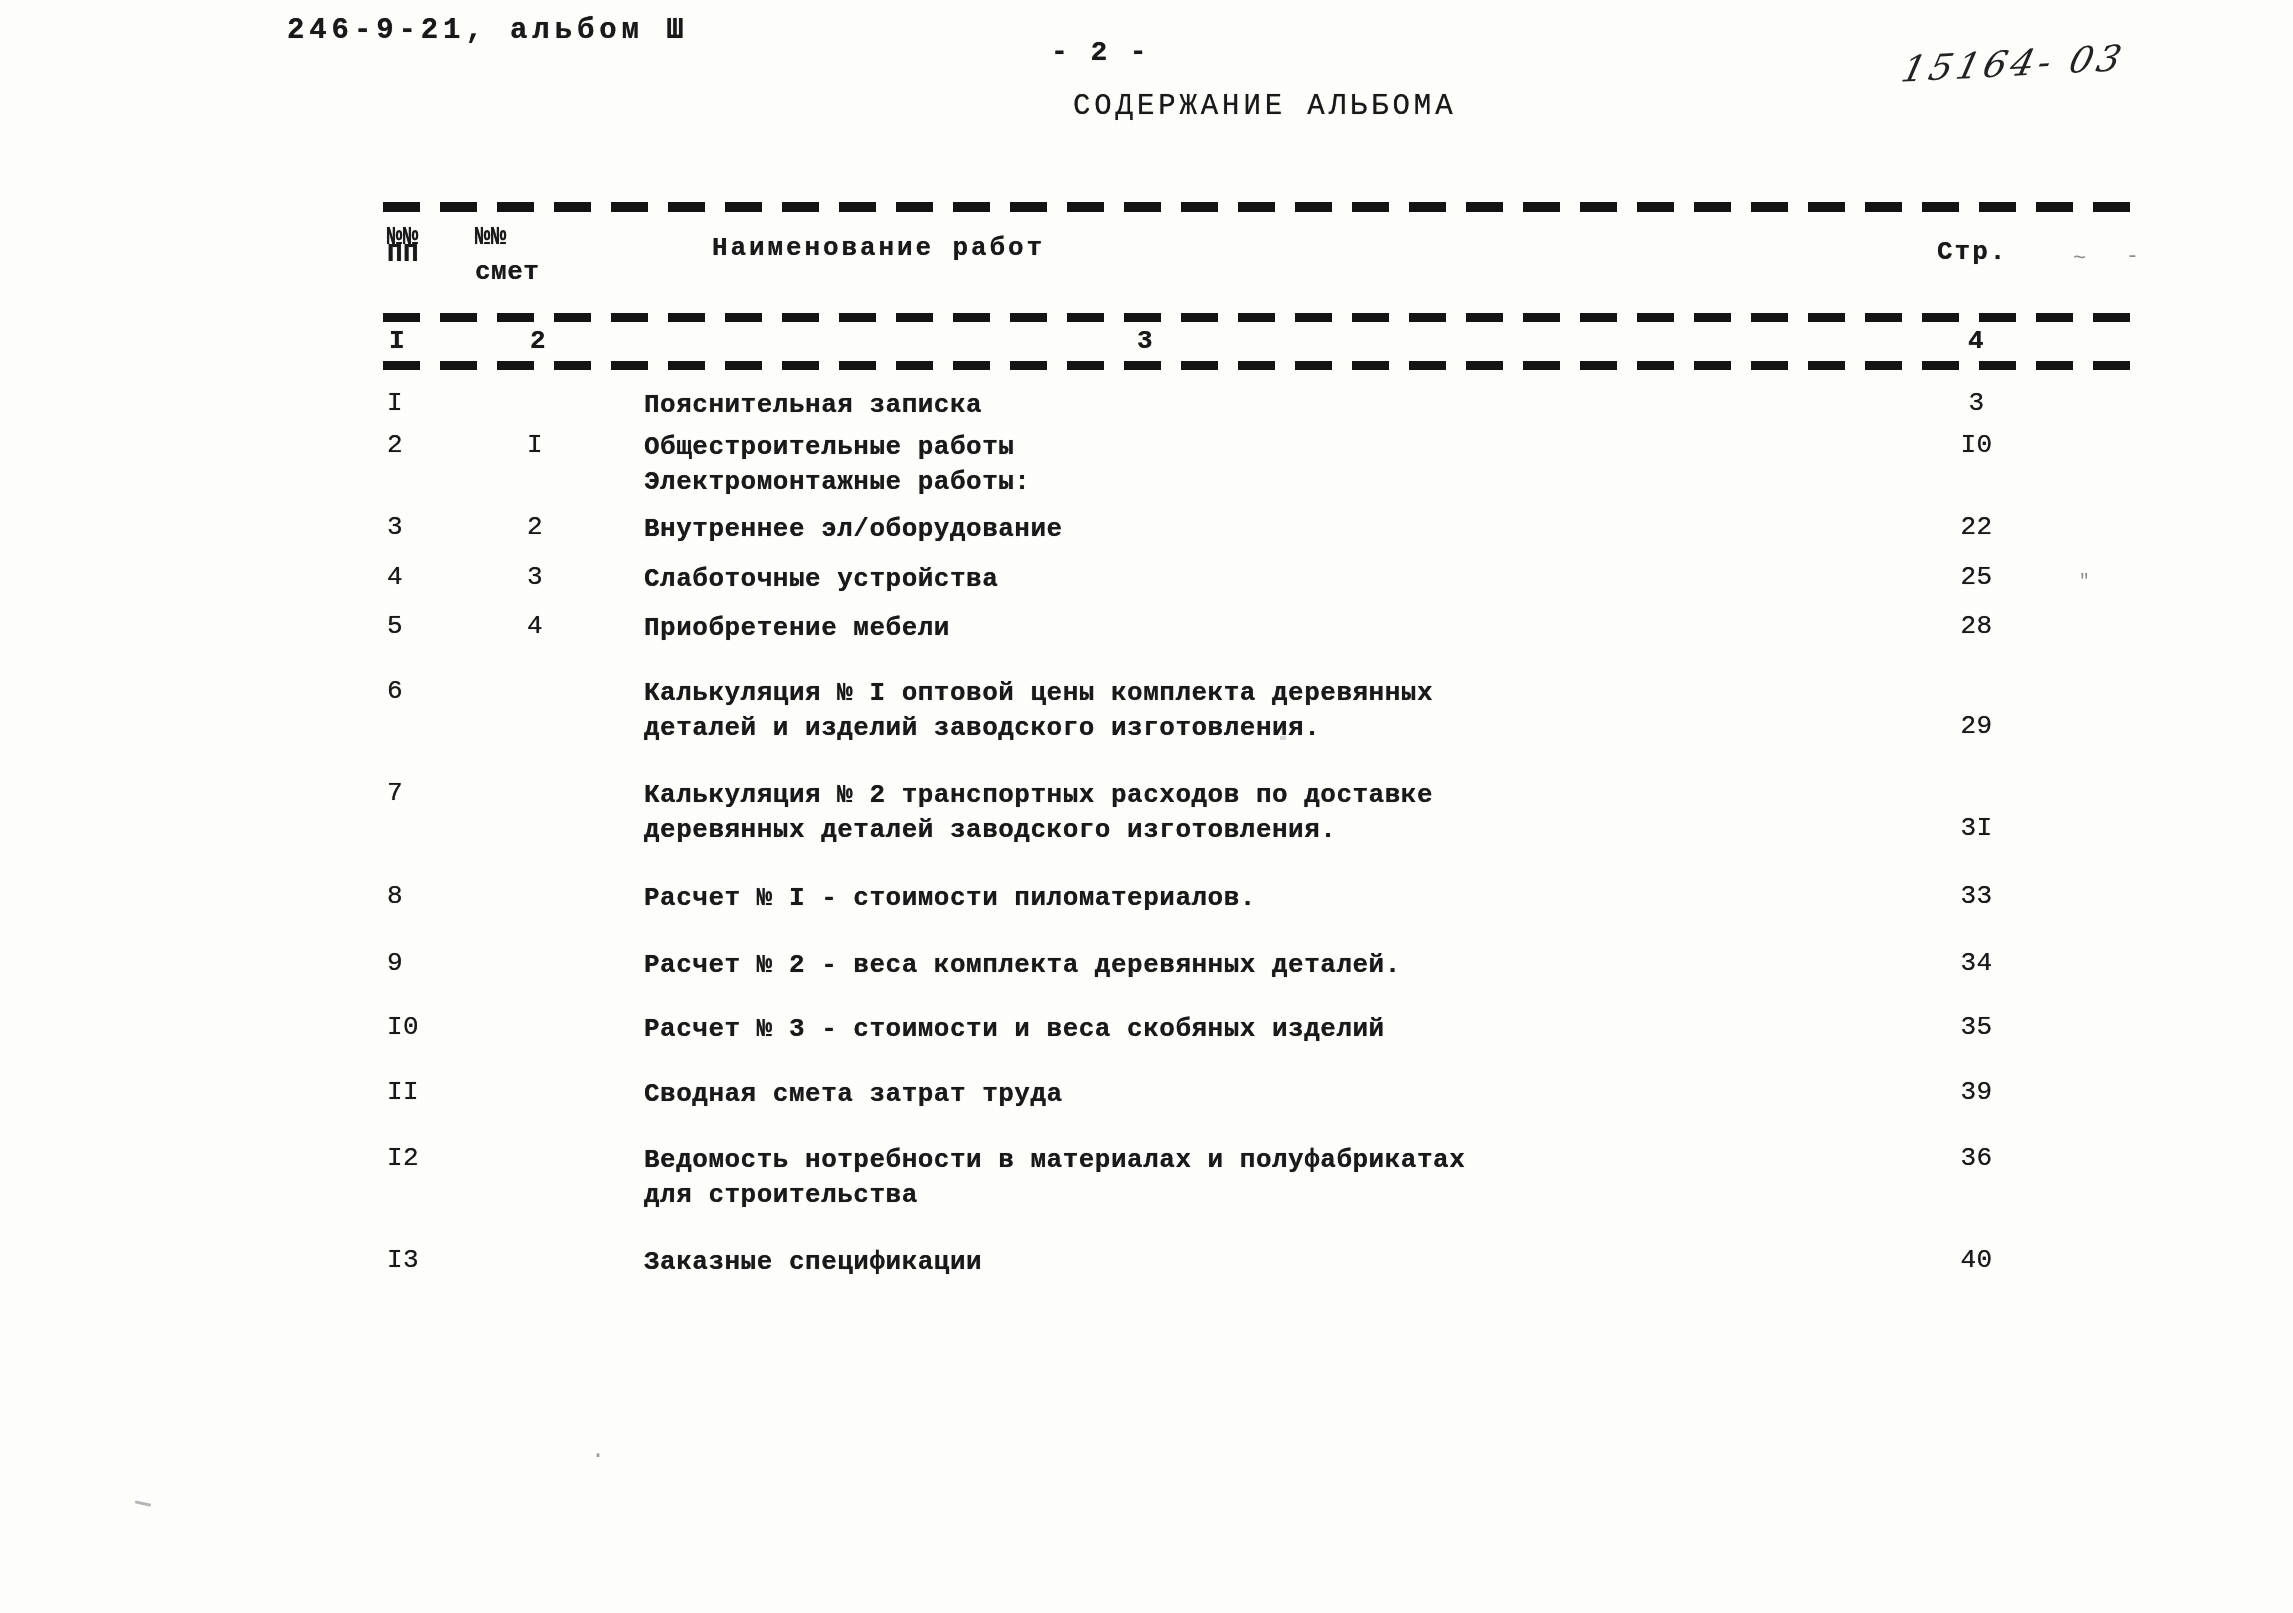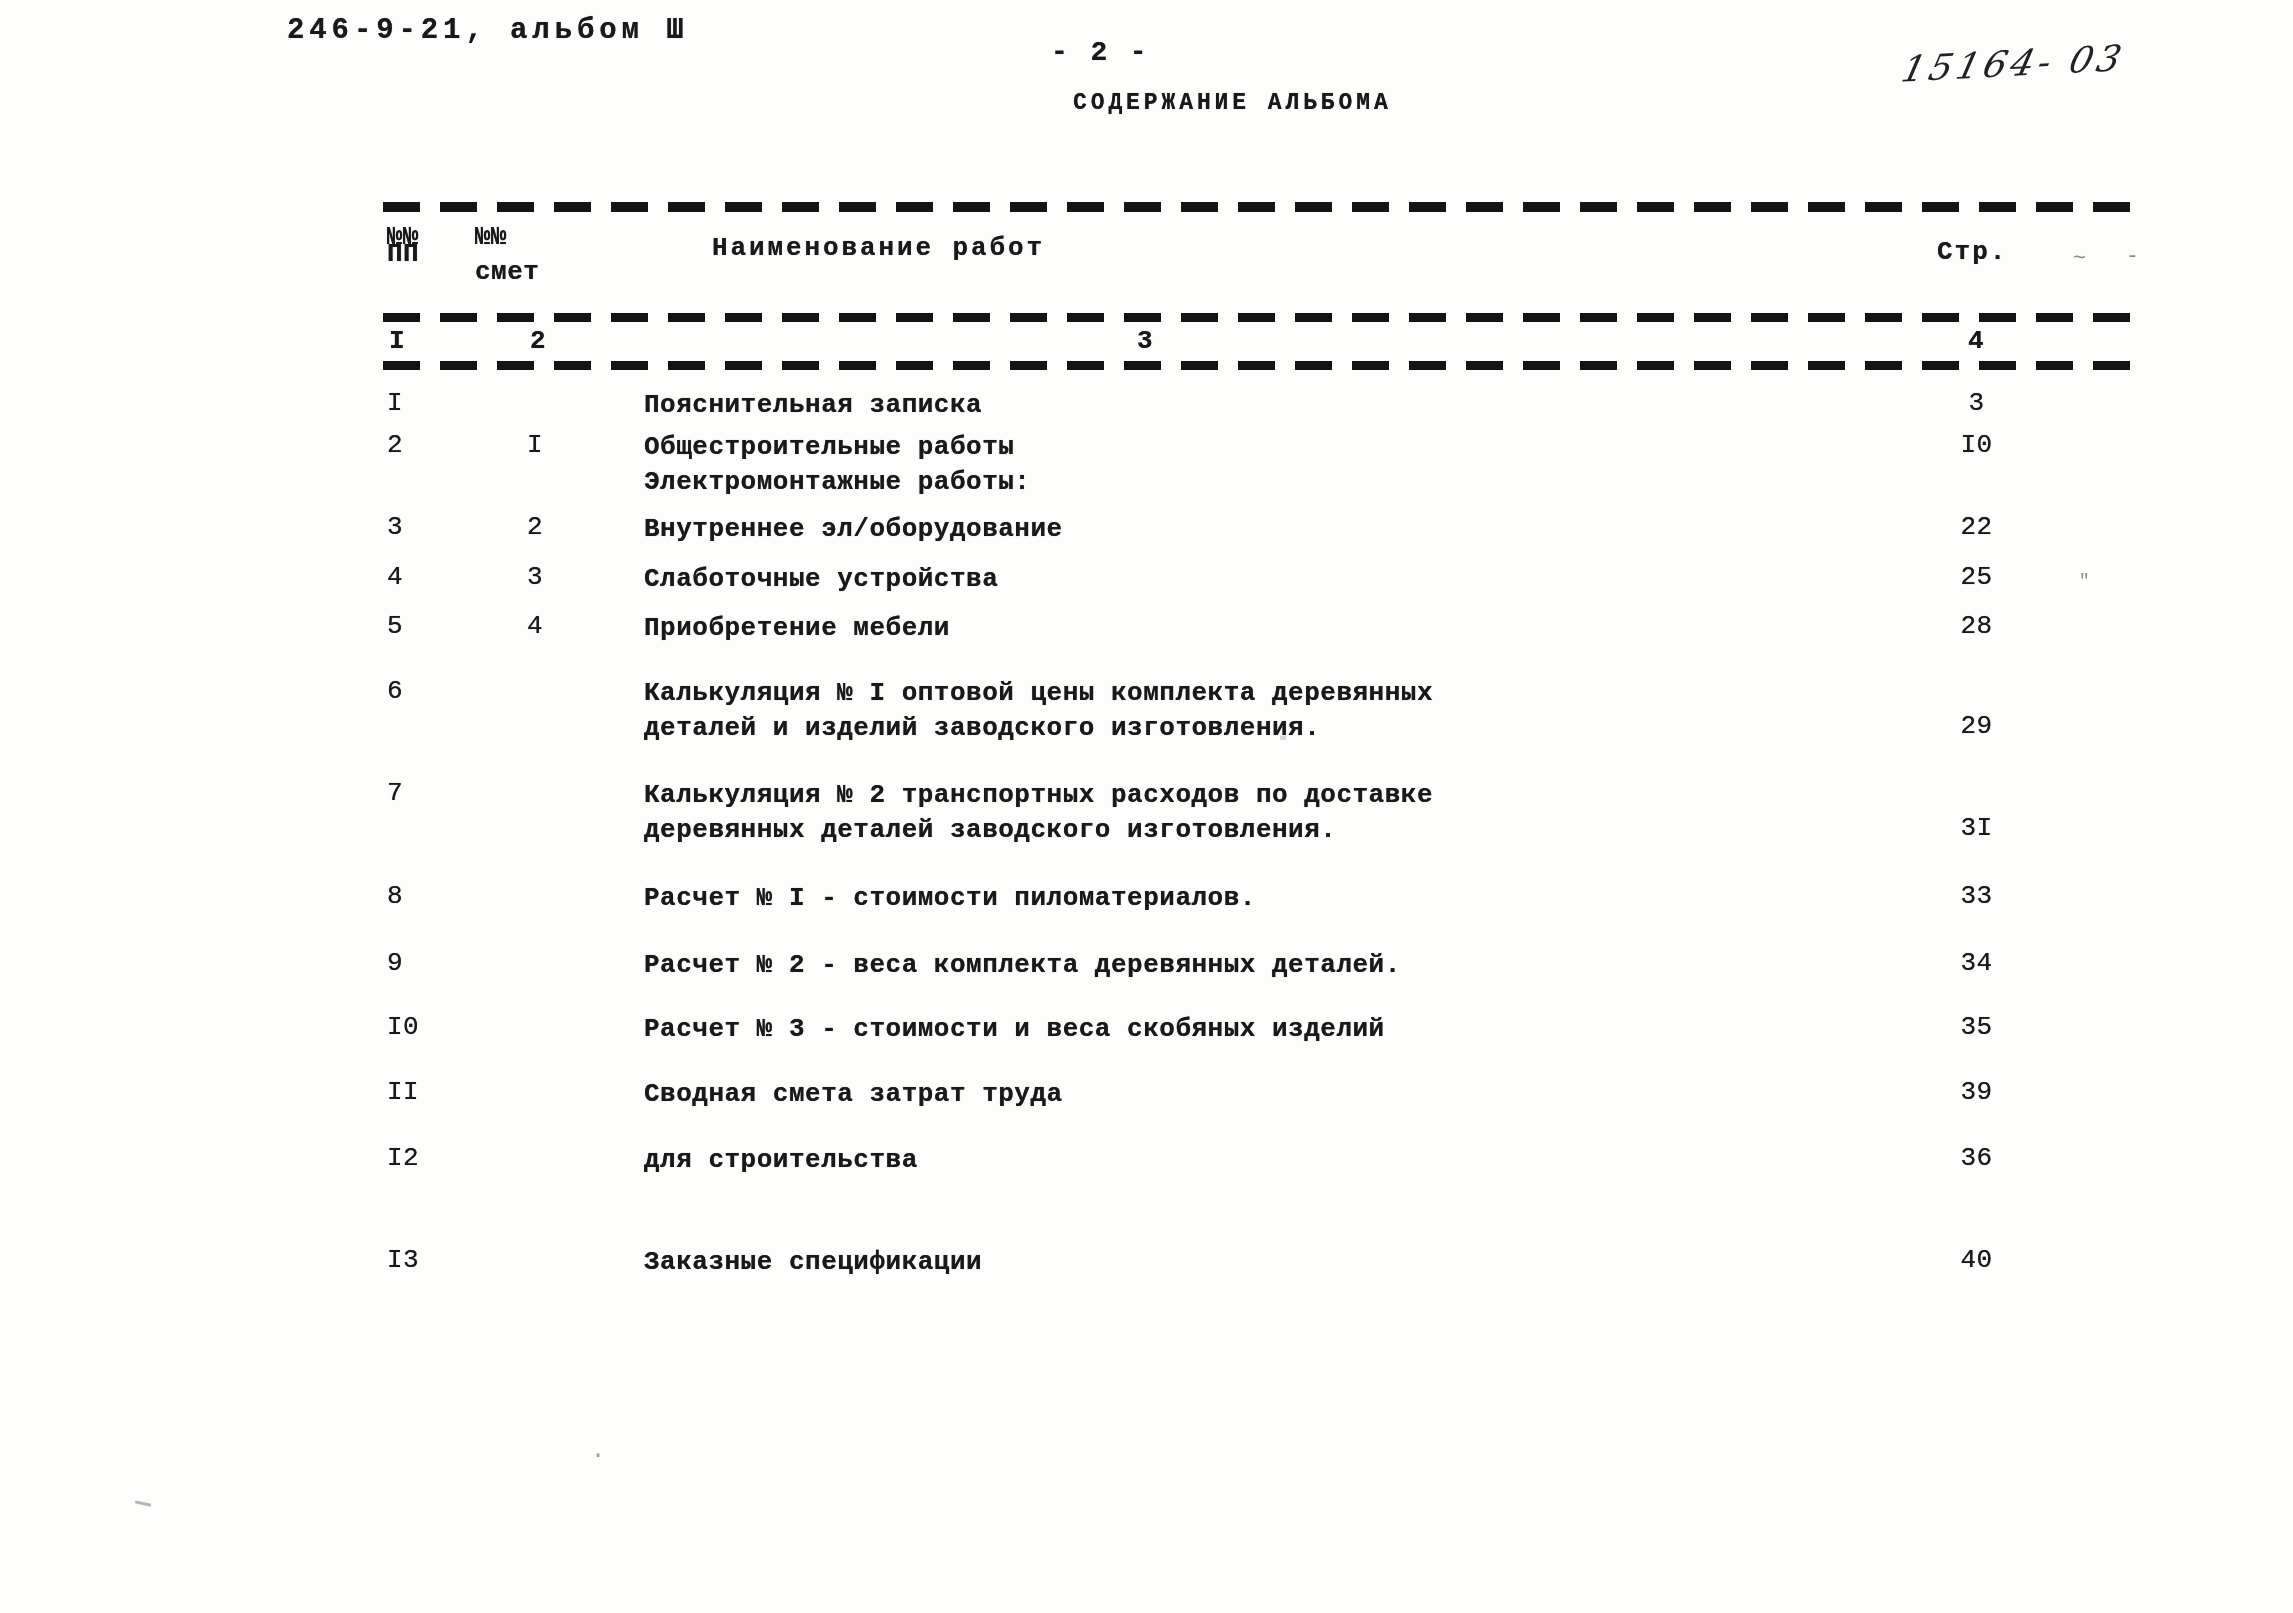--- a/index.html
+++ b/index.html
@@ -20,21 +20,21 @@
   }
   .doc-code{top:13.7px;left:287px;font-size:29px;font-weight:bold;letter-spacing:4.9px;}
   .page-num{top:37px;left:1051px;font-size:28px;font-weight:bold;letter-spacing:2.9px;}
   .handwritten{
     position:absolute;top:43px;left:1904px;
     font-family:"DejaVu Serif",serif;font-style:italic;
     font-size:36px;letter-spacing:3.9px;color:#222;
     transform:skewX(-16deg) rotate(-3deg);
     white-space:nowrap;
   }
-  .title{top:90px;left:1073px;font-size:23px;font-weight:bold;letter-spacing:3.9px;}
+  .title{top:90px;left:1073px;font-size:29px;font-weight:normal;letter-spacing:3.9px;}
 
   
   .dash{
     position:absolute;left:383px;width:1759px;height:8.8px;
     background:repeating-linear-gradient(90deg,#141414 0 37px,transparent 37px 57px);
   }
   .dash1{top:202px;height:9.8px;}
   .dash2{top:313px;}
   .dash3{top:361px;}
 
@@ -201,20 +201,21 @@
         <span class="l1">Сводная смета затрат труда</span>
         <span class="l2"></span>
       </span>
     <span class="c4">39</span>
   </div>
 
   <div class="trow" style="top:1143px">
     <span class="c1">I2</span>
     <span class="c2"></span>
     <span class="c3">
+        <span class="l1">Ведомость нотребности в материалах и полуфабрикатах</span>
         <span class="l2">для строительства</span>
       </span>
     <span class="c4">36</span>
   </div>
 
   <div class="trow" style="top:1245px">
     <span class="c1">I3</span>
     <span class="c2"></span>
     <span class="c3">
         <span class="l1">Заказные спецификации</span>

